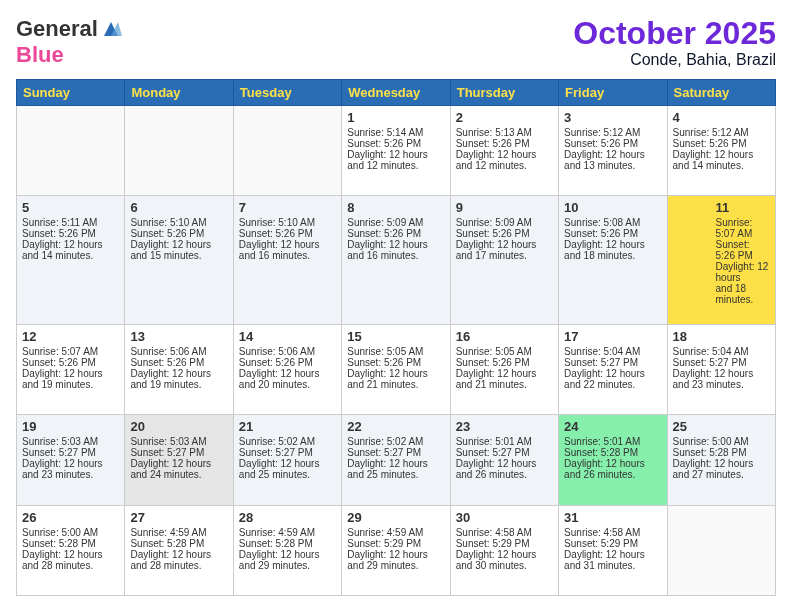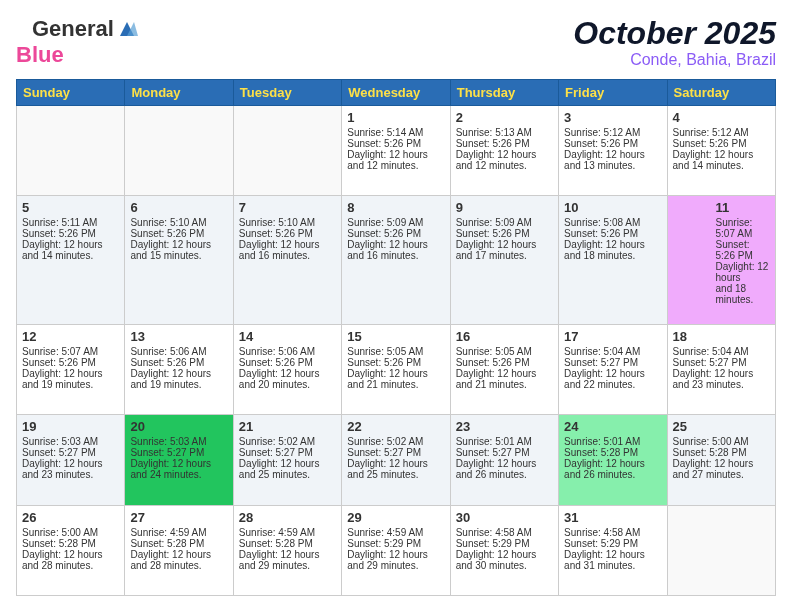--- a/index.html
+++ b/index.html
@@ -28,28 +28,27 @@
       align-items: center;
     }
     .logo-general { color: #333; }
     .logo-blue { color: #2a6db5; }
     .title-block {
       text-align: right;
     }
     .title-block h1 {
       font-size: 32px;
       font-weight: bold;
-      color: #0f172a;
+      color: #6d28d9;
       line-height: 1.1;
-      font-style: italic;
     }
     .title-block h2 {
       font-size: 16px;
       font-weight: normal;
-      color: #8b5cf6;
+      color: #0f172a;
     }
     .calendar {
       flex: 1;
       border: 1px solid #ccc;
       border-collapse: collapse;
       width: 100%;
       table-layout: fixed;
     }
     .calendar th {
       background-color: #2a6db5;
@@ -77,21 +76,21 @@
       background: #f9f9f9;
     }
   </style>
 </head>
 <body>
 
 <div class="page">
   <div class="header">
     <div class="logo">
       <div>
-        <div style="display:flex;align-items:center;margin-left:16px;">
+        <div style="display:flex;align-items:center;">
           <span class="logo-general" style="font-size:22px;font-weight:bold;">General</span>
           <svg width="22" height="22" viewBox="0 0 22 22" style="margin-left:2px;">
             <polygon points="4,18 11,4 18,18" fill="#2a6db5"></polygon>
             <polygon points="11,18 18,4 22,18" fill="#5a9fd4" opacity="0.7"></polygon>
           </svg>
         </div>
         <span class="logo-blue" style="font-size:22px;font-weight:bold;color:#ec4899;">Blue</span>
       </div>
     </div>
     <div class="title-block">
@@ -182,21 +181,21 @@
             <div>Daylight: 12 hours</div>
             <div>and 17 minutes.</div>
           </td>
           <td style="background: rgb(240, 244, 248);">
             <span class="day-num">10</span>
             <div>Sunrise: 5:08 AM</div>
             <div>Sunset: 5:26 PM</div>
             <div>Daylight: 12 hours</div>
             <div>and 18 minutes.</div>
           </td>
-          <td style="background: #f0abfc; padding-left: 48px;">
+          <td style="background: #fde047; padding-left: 48px;">
             <span class="day-num">11</span>
             <div>Sunrise: 5:07 AM</div>
             <div>Sunset: 5:26 PM</div>
             <div>Daylight: 12 hours</div>
             <div>and 18 minutes.</div>
           </td>
         </tr>
         <tr>
           <td>
             <span class="day-num">12</span>
@@ -249,21 +248,21 @@
           </td>
         </tr>
         <tr>
           <td style="background: rgb(240, 244, 248);">
             <span class="day-num">19</span>
             <div>Sunrise: 5:03 AM</div>
             <div>Sunset: 5:27 PM</div>
             <div>Daylight: 12 hours</div>
             <div>and 23 minutes.</div>
           </td>
-          <td style="background: #22c55e;">
+          <td style="background: #e5e5e5;">
             <span class="day-num">20</span>
             <div>Sunrise: 5:03 AM</div>
             <div>Sunset: 5:27 PM</div>
             <div>Daylight: 12 hours</div>
             <div>and 24 minutes.</div>
           </td>
           <td style="background: rgb(240, 244, 248);">
             <span class="day-num">21</span>
             <div>Sunrise: 5:02 AM</div>
             <div>Sunset: 5:27 PM</div>

